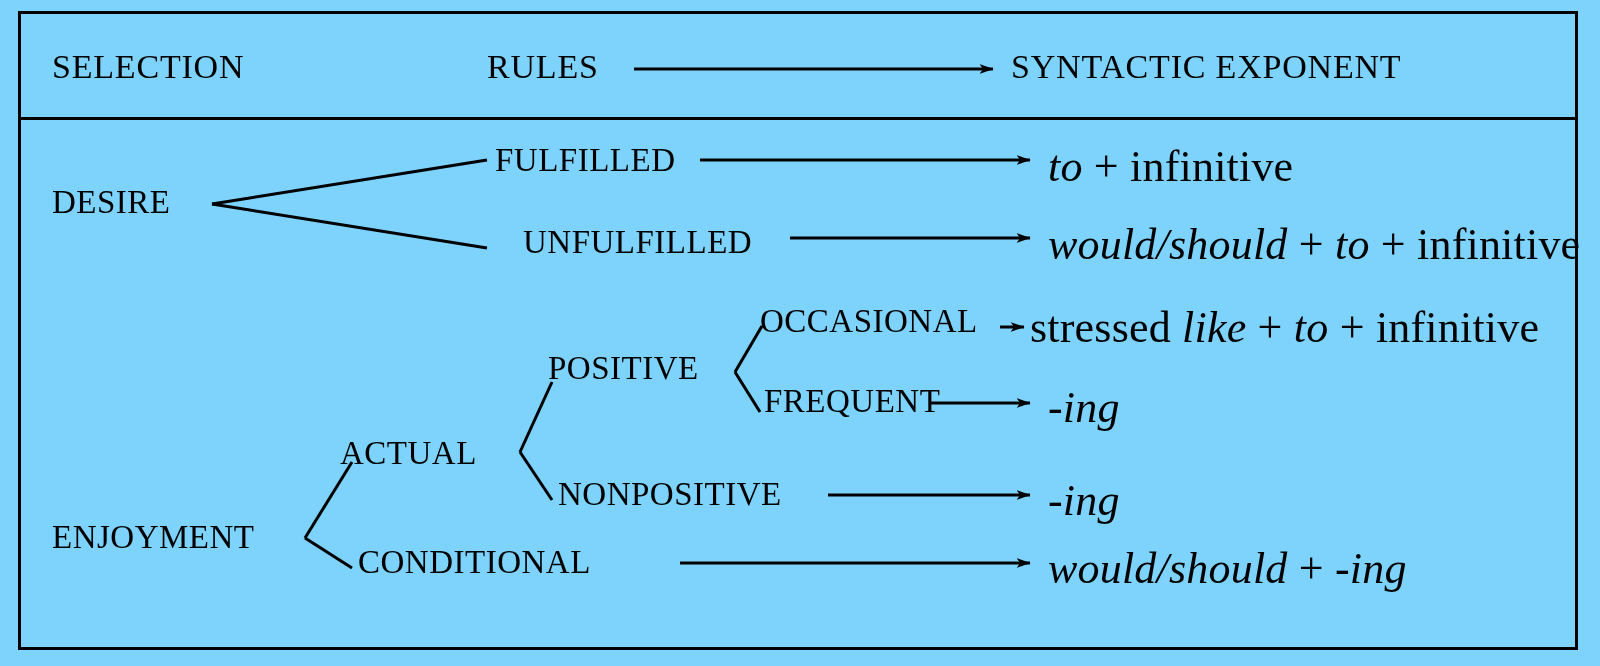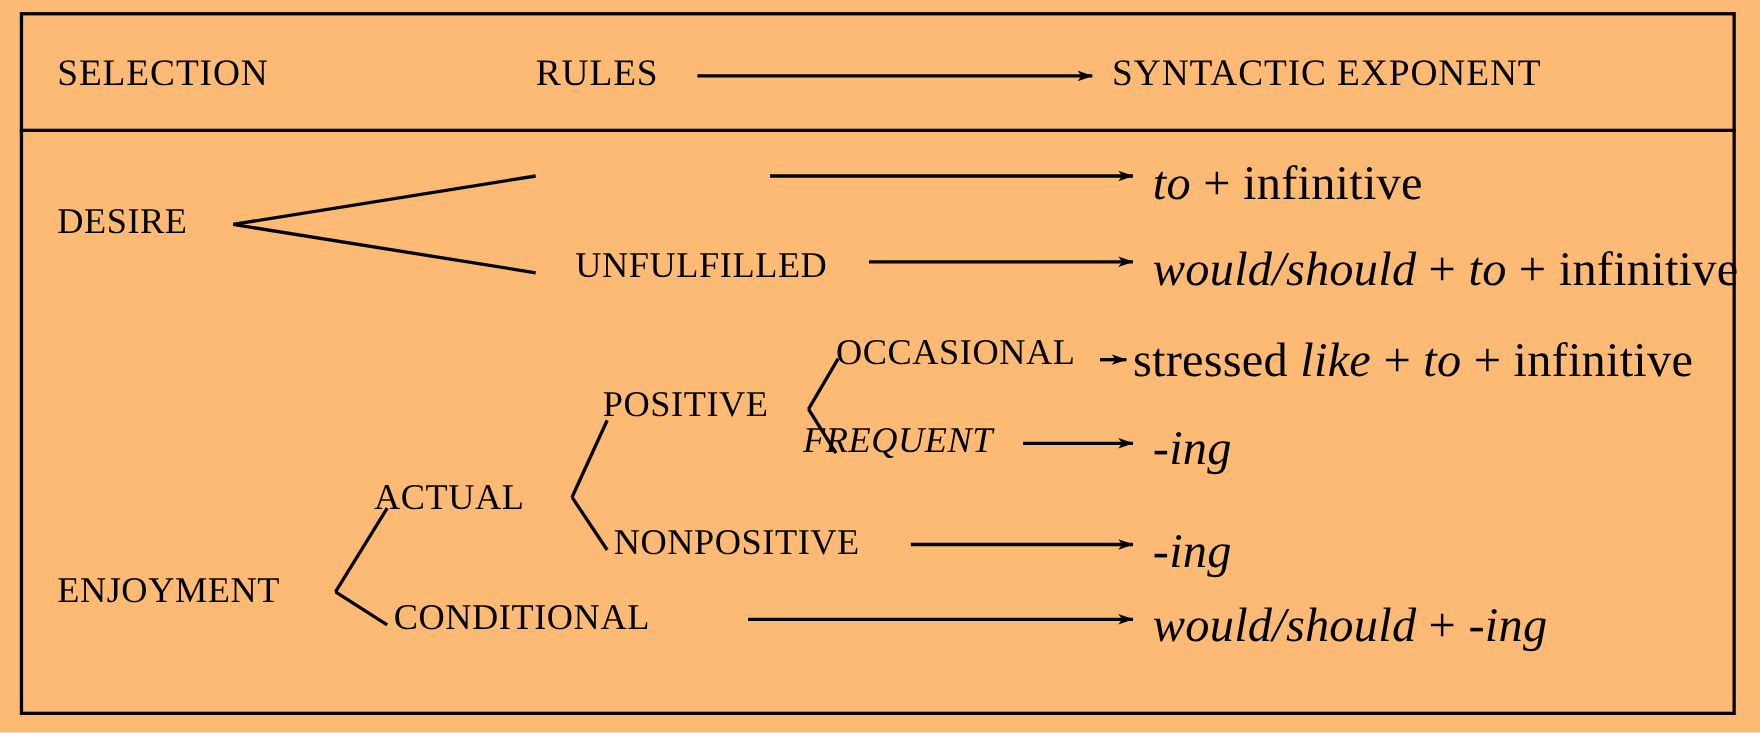--- a/index.html
+++ b/index.html
@@ -5,21 +5,21 @@
 <style>
   html, body {
     margin: 0;
     padding: 0;
     background: #ffffff;
   }
   #page {
     position: relative;
     width: 1600px;
     height: 666px;
-    background: #fdba74;
+    background: #7dd3fc;
     overflow: hidden;
     font-family: "Liberation Serif", "DejaVu Serif", serif;
     color: #000000;
   }
   
   #table-frame {
     position: absolute;
     left: 18px;
     top: 11px;
     width: 1560px;
@@ -82,30 +82,31 @@
   <div class="node head" style="left:52px; top:50px;">SELECTION</div>
 
   <div class="node head" style="left:487px; top:50px;">RULES</div>
 
   <div class="node head" style="left:1011px; top:50px;">SYNTACTIC EXPONENT</div>
 
   <div class="node caps" style="left:52px; top:186px;">DESIRE</div>
 
   <div class="node caps" style="left:52px; top:521px;">ENJOYMENT</div>
 
+  <div class="node caps" style="left:495px; top:144px;">FULFILLED</div>
 
   <div class="node caps" style="left:495px; top:226px;margin-left:28px;">UNFULFILLED</div>
 
   <div class="node caps" style="left:340px; top:437px;">ACTUAL</div>
 
   <div class="node caps" style="left:548px; top:352px;">POSITIVE</div>
 
   <div class="node caps" style="left:760px; top:305px;">OCCASIONAL</div>
 
-  <div class="node caps" style="left:730px; top:385px;font-style:italic;">FREQUENT</div>
+  <div class="node caps" style="left:764px; top:385px;">FREQUENT</div>
 
   <div class="node caps" style="left:558px; top:478px;">NONPOSITIVE</div>
 
   <div class="node caps" style="left:358px; top:546px;">CONDITIONAL</div>
 
   <div class="node exponent" style="left:1048px; top:145px;"><i>to</i><span class="plus"> + </span><span class="plus">infinitive</span></div>
 
   <div class="node exponent" style="left:1048px; top:223px;"><i>would/should</i><span class="plus"> + </span><i>to</i><span class="plus"> + </span><span class="plus">infinitive</span></div>
 
   <div class="node exponent" style="left:1030px; top:306px;"><span class="plus">stressed </span><i>like</i><span class="plus"> + </span><i>to</i><span class="plus"> + </span><span class="plus">infinitive</span></div>

